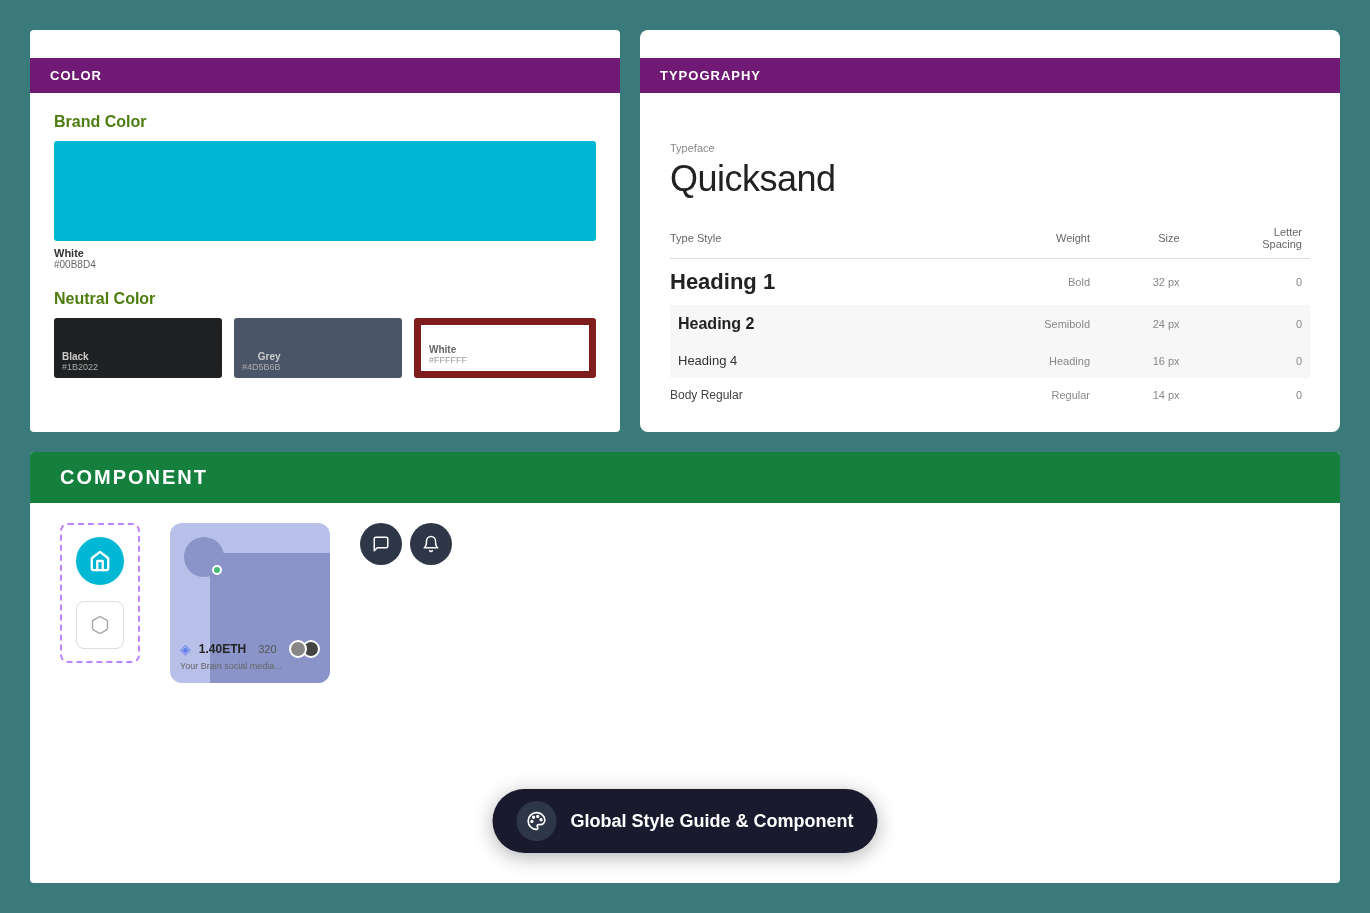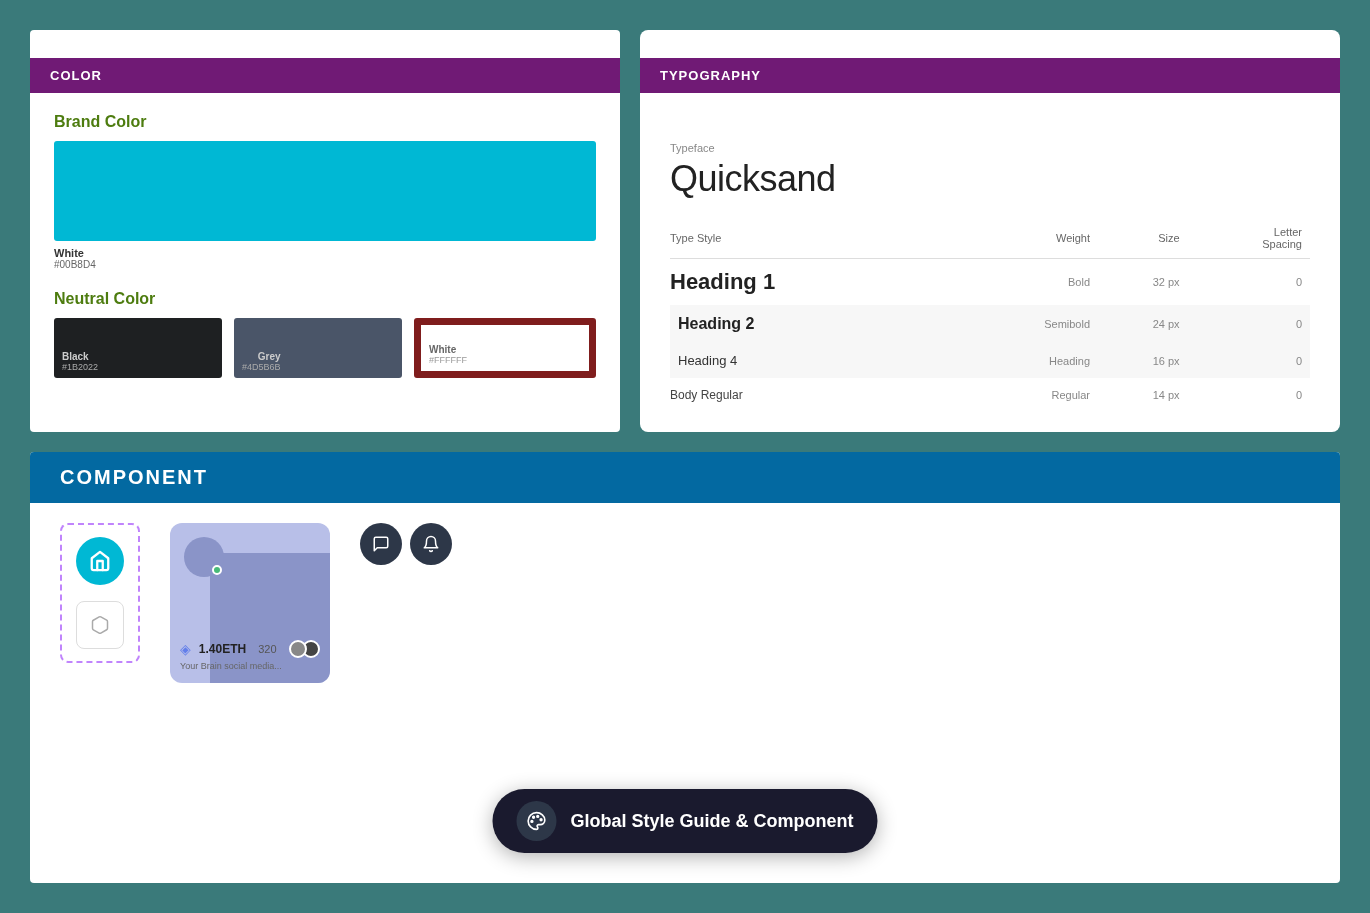--- a/index.html
+++ b/index.html
@@ -189,21 +189,21 @@
     
     .component-panel {
       background: white;
       border-radius: 4px;
       overflow: hidden;
       flex: 1;
       position: relative;
     }
 
     .component-header {
-      background: #0369a1;
+      background: #15803d;
       color: white;
       padding: 14px 30px;
       font-size: 20px;
       font-weight: 700;
       letter-spacing: 2px;
     }
 
     .component-body {
       padding: 20px 30px;
       display: flex;

